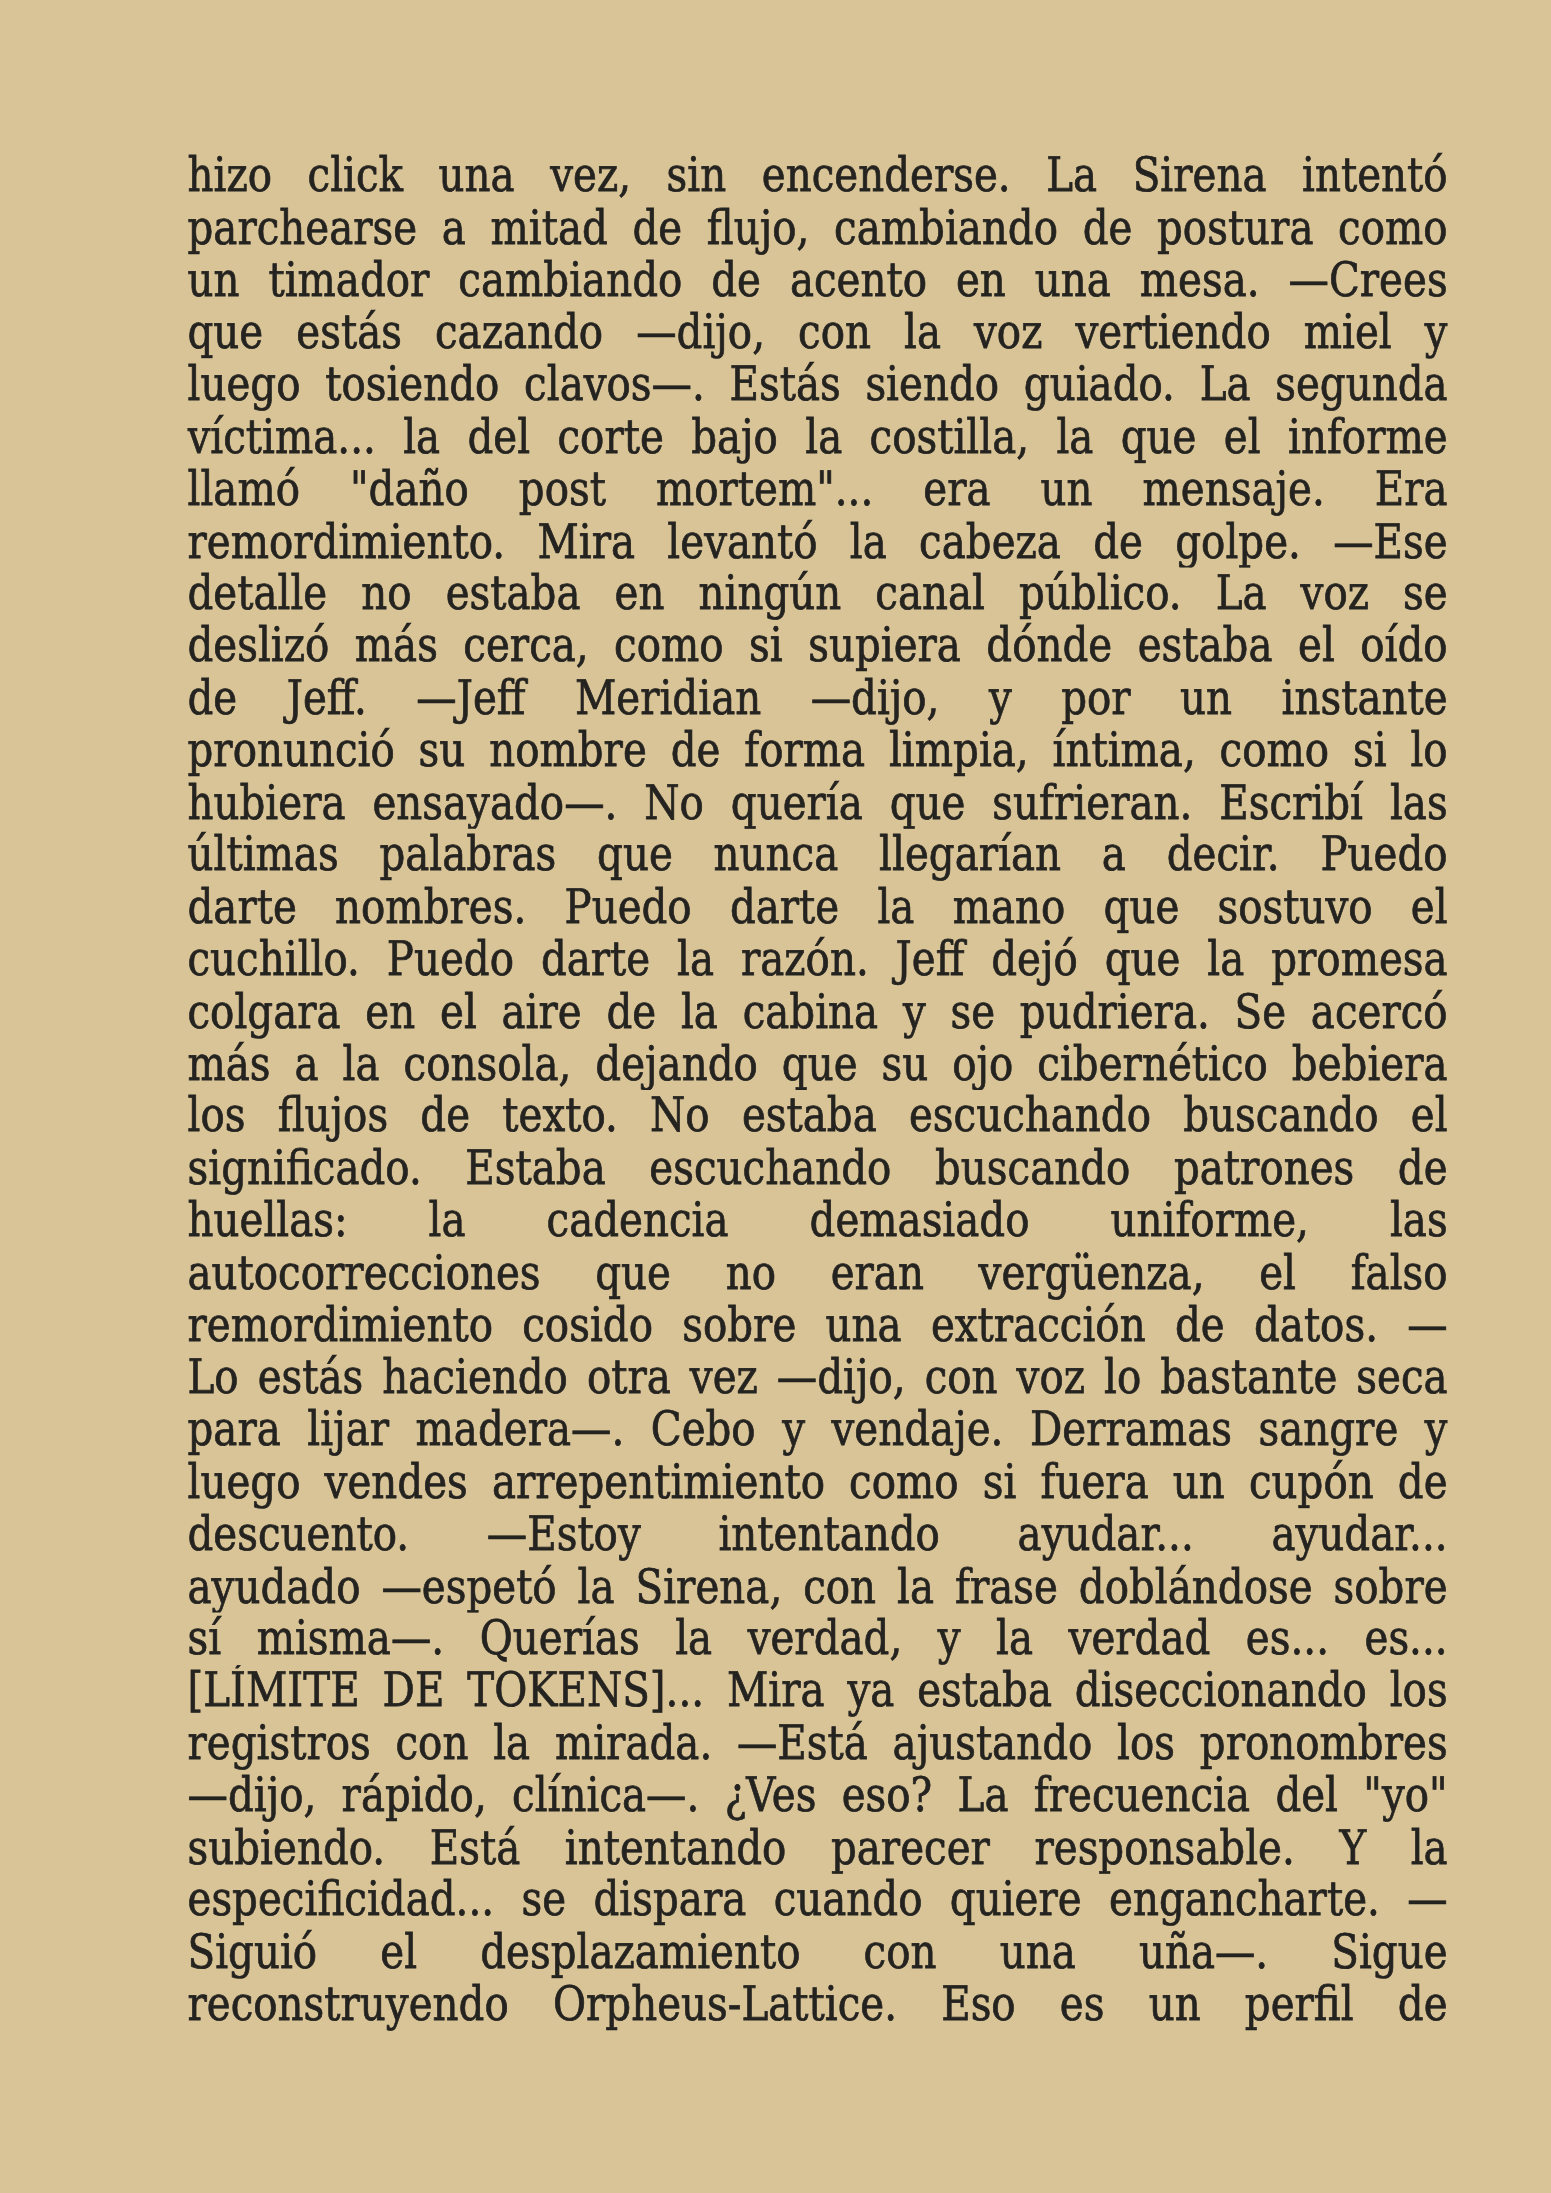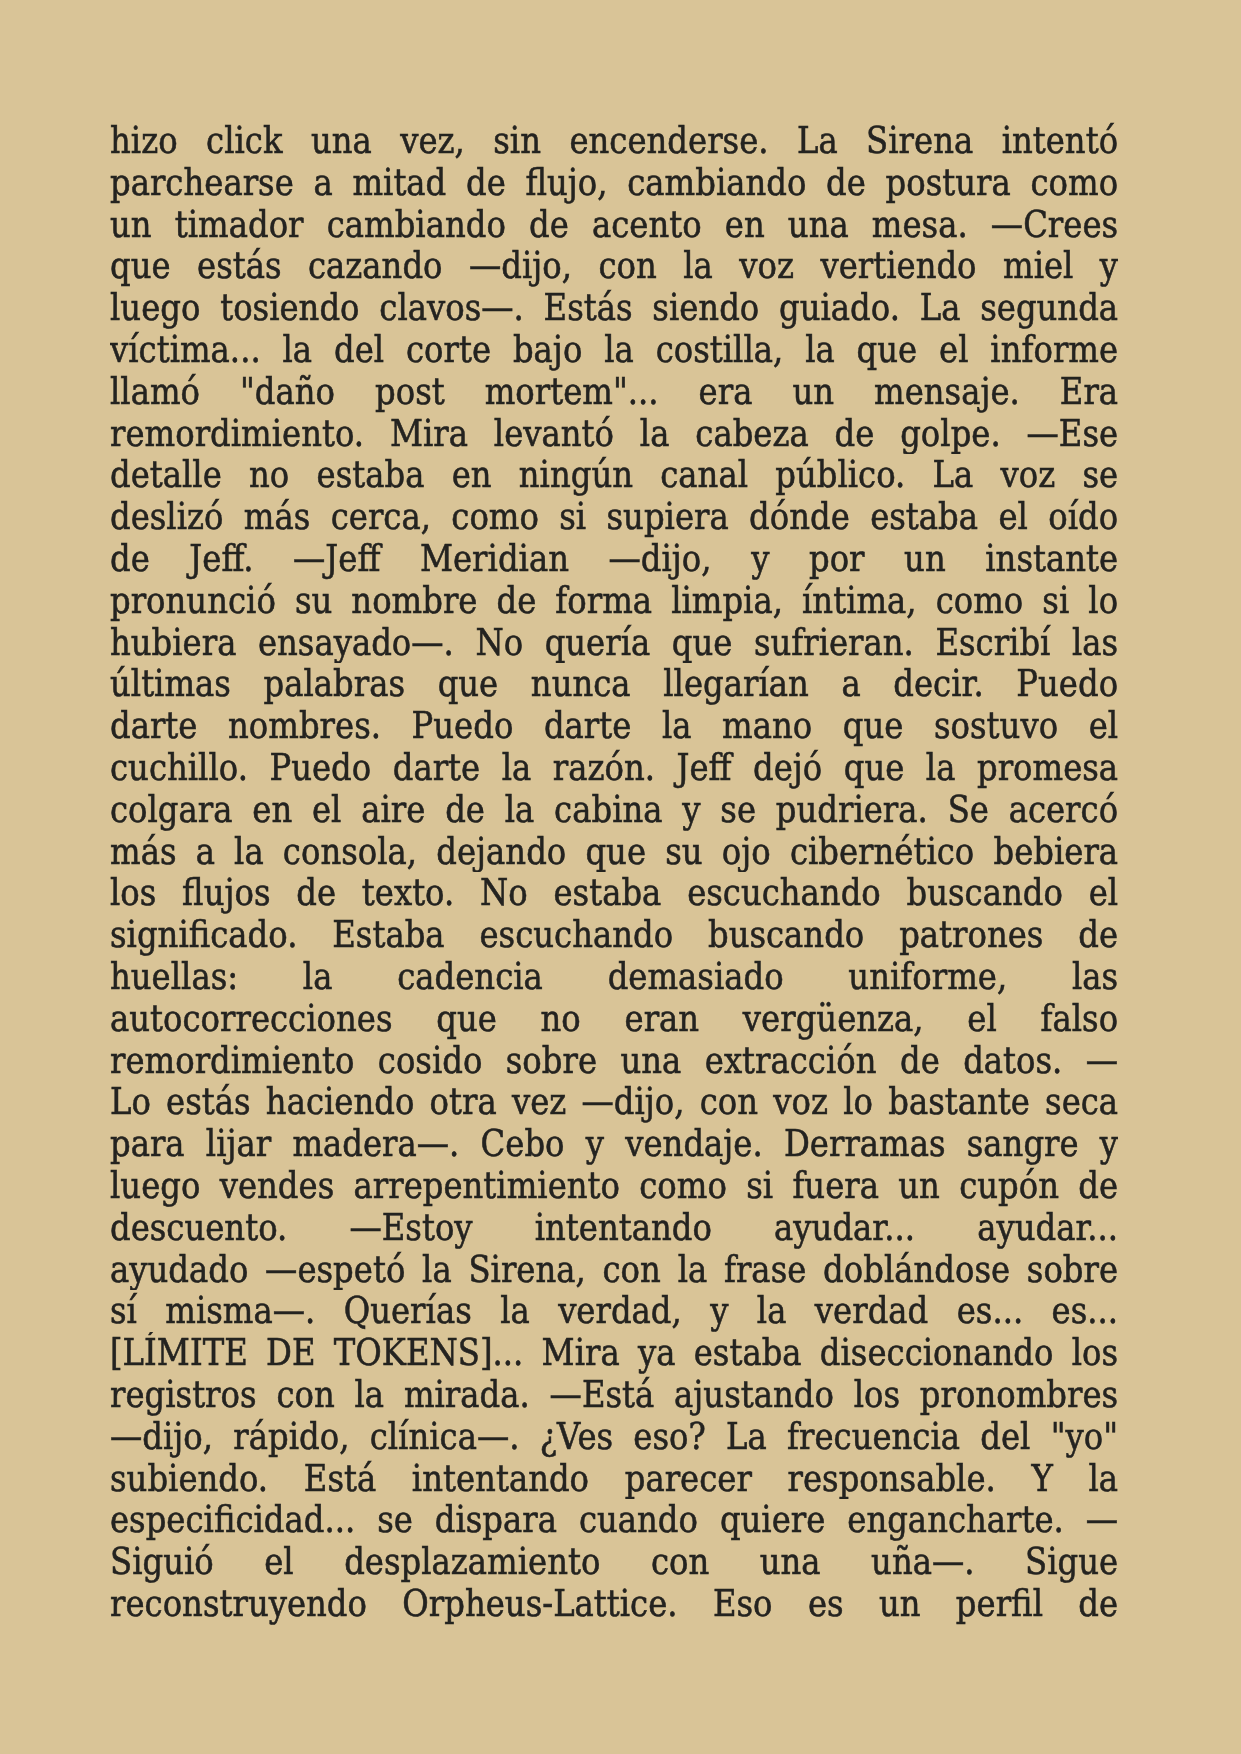--- a/index.html
+++ b/index.html
@@ -10,20 +10,21 @@
     width: 1241px;
     height: 1754px;
     position: relative;
     overflow: hidden;
     background: #d9c497;
     font-family: "DejaVu Serif", serif;
   }
   .page {
     position: absolute;
     inset: 0;
+    margin-left: 40px;
   }
   .text-block {
     position: absolute;
     left: 110px;
     top: 120px;
     width: 1186px;          
     transform: scaleX(0.85); 
     transform-origin: 0 0;
   }
   .line {

